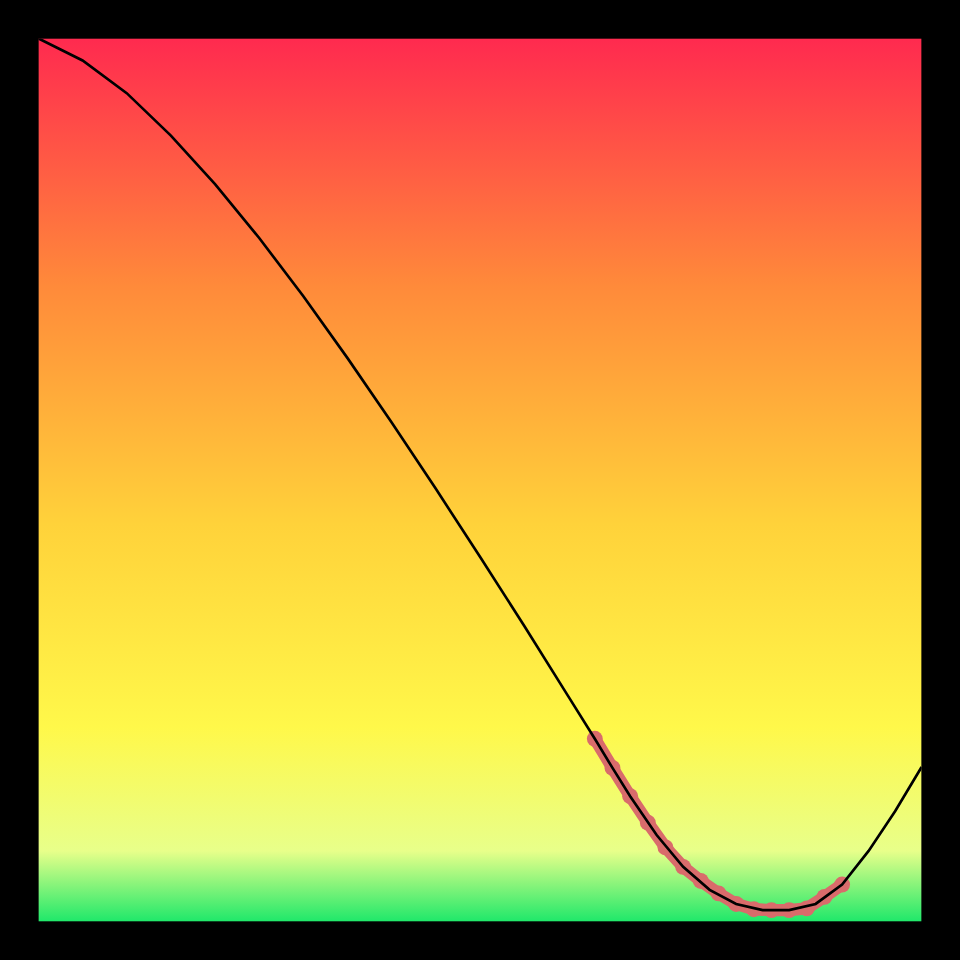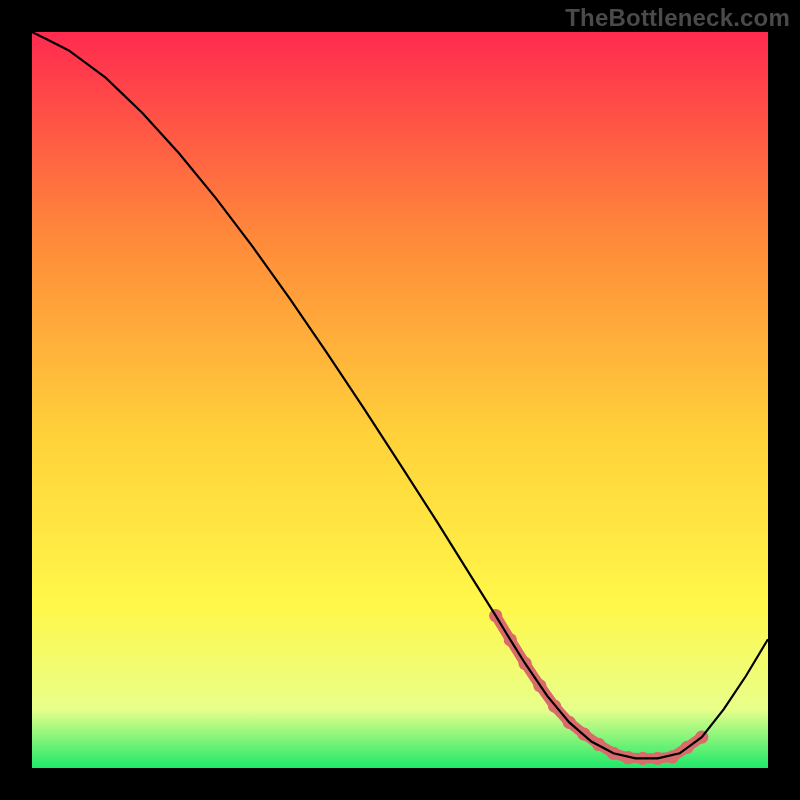--- a/index.html
+++ b/index.html
@@ -39,21 +39,20 @@
     display: block;
     width: 100%;
     height: 100%;
   }
 </style>
 </head>
 <body>
 
 <div class="frame">
 
-  <div class="watermark">TheBottleneck.com</div>
 
   <div class="plot">
     <svg id="plot-svg" viewBox="0 0 1000 1000" preserveAspectRatio="none">
       <defs>
         <linearGradient id="bg-grad" x1="0" y1="0" x2="0" y2="1">
           <stop id="g0" offset="0%" stop-color="#ff2a4f"></stop>
           <stop id="g1" offset="28%" stop-color="#ff8a3a"></stop>
           <stop id="g2" offset="55%" stop-color="#ffd23a"></stop>
           <stop id="g3" offset="78%" stop-color="#fff84a"></stop>
           <stop id="g4" offset="92%" stop-color="#e8ff8a"></stop>

